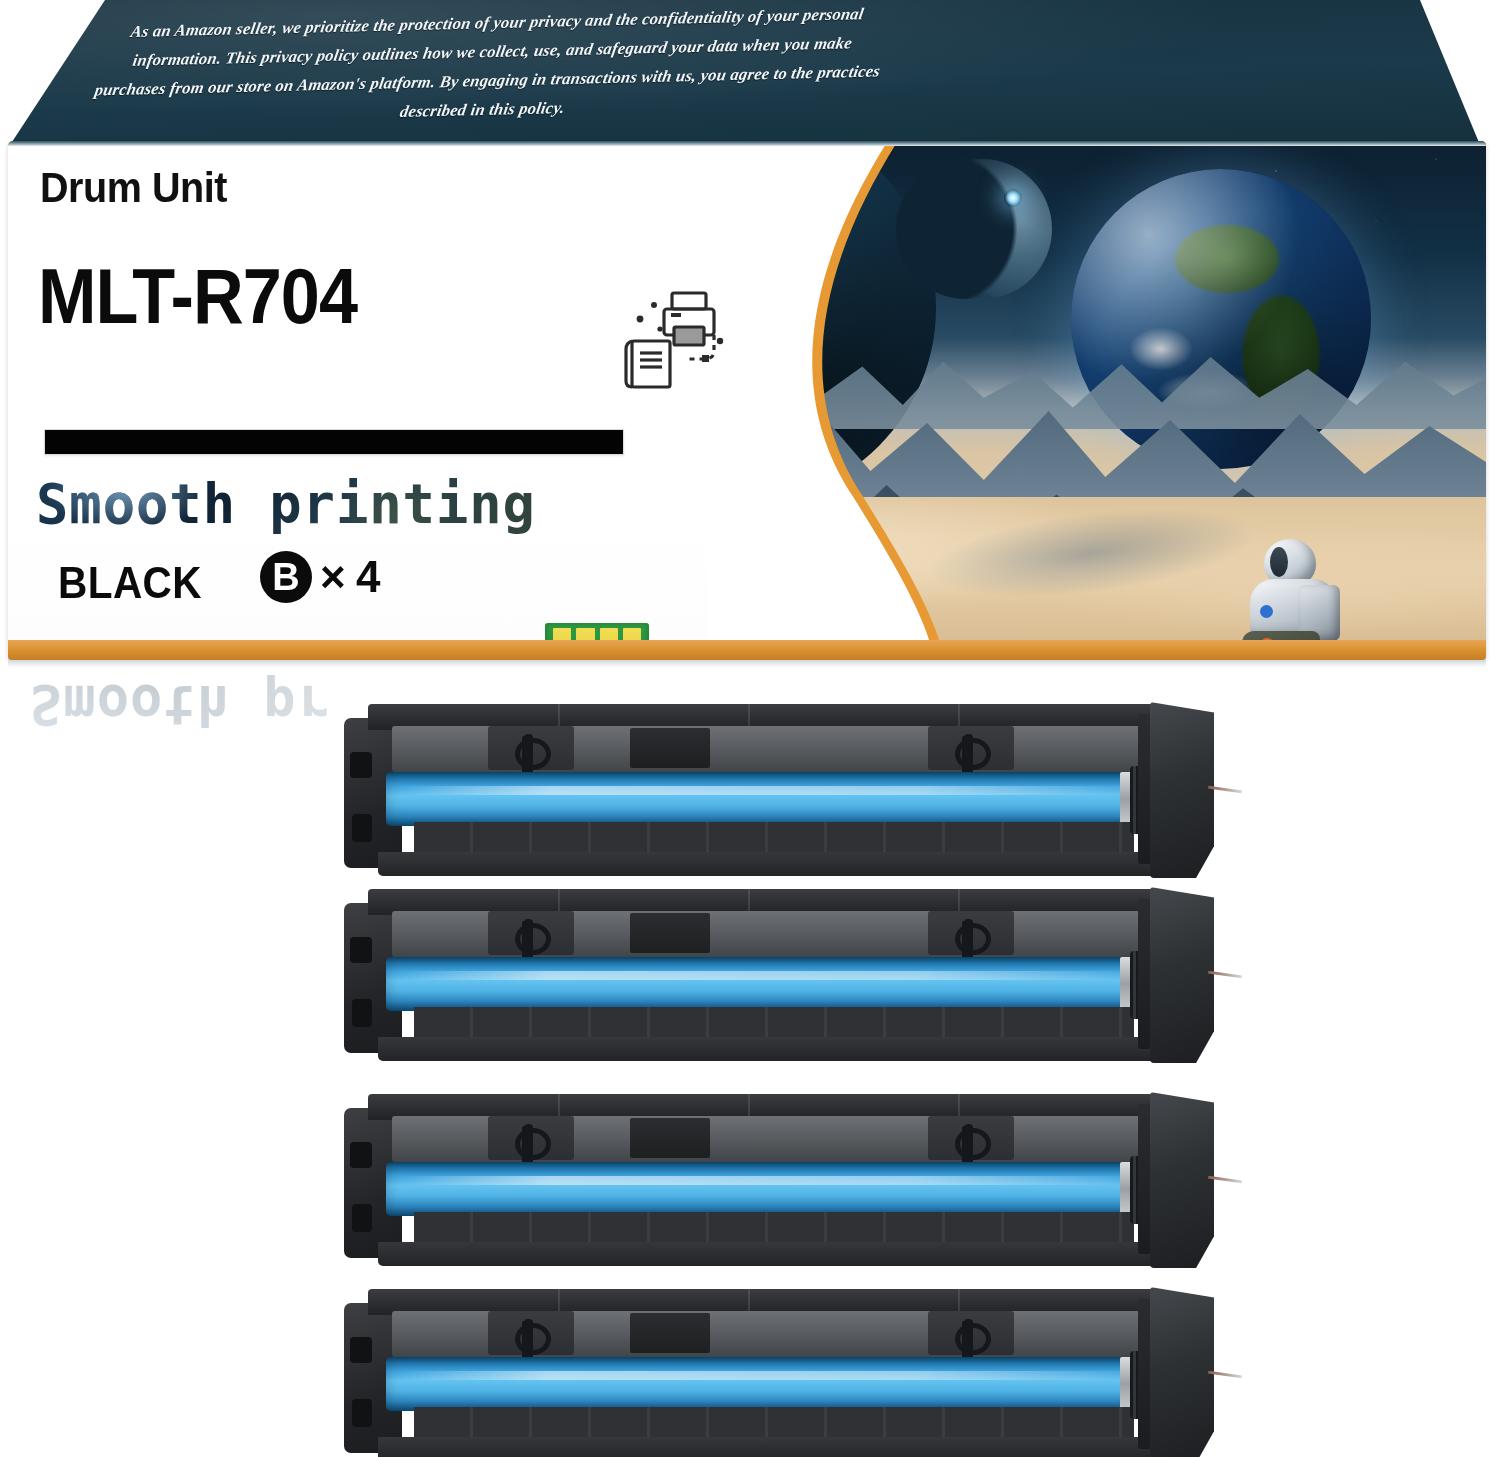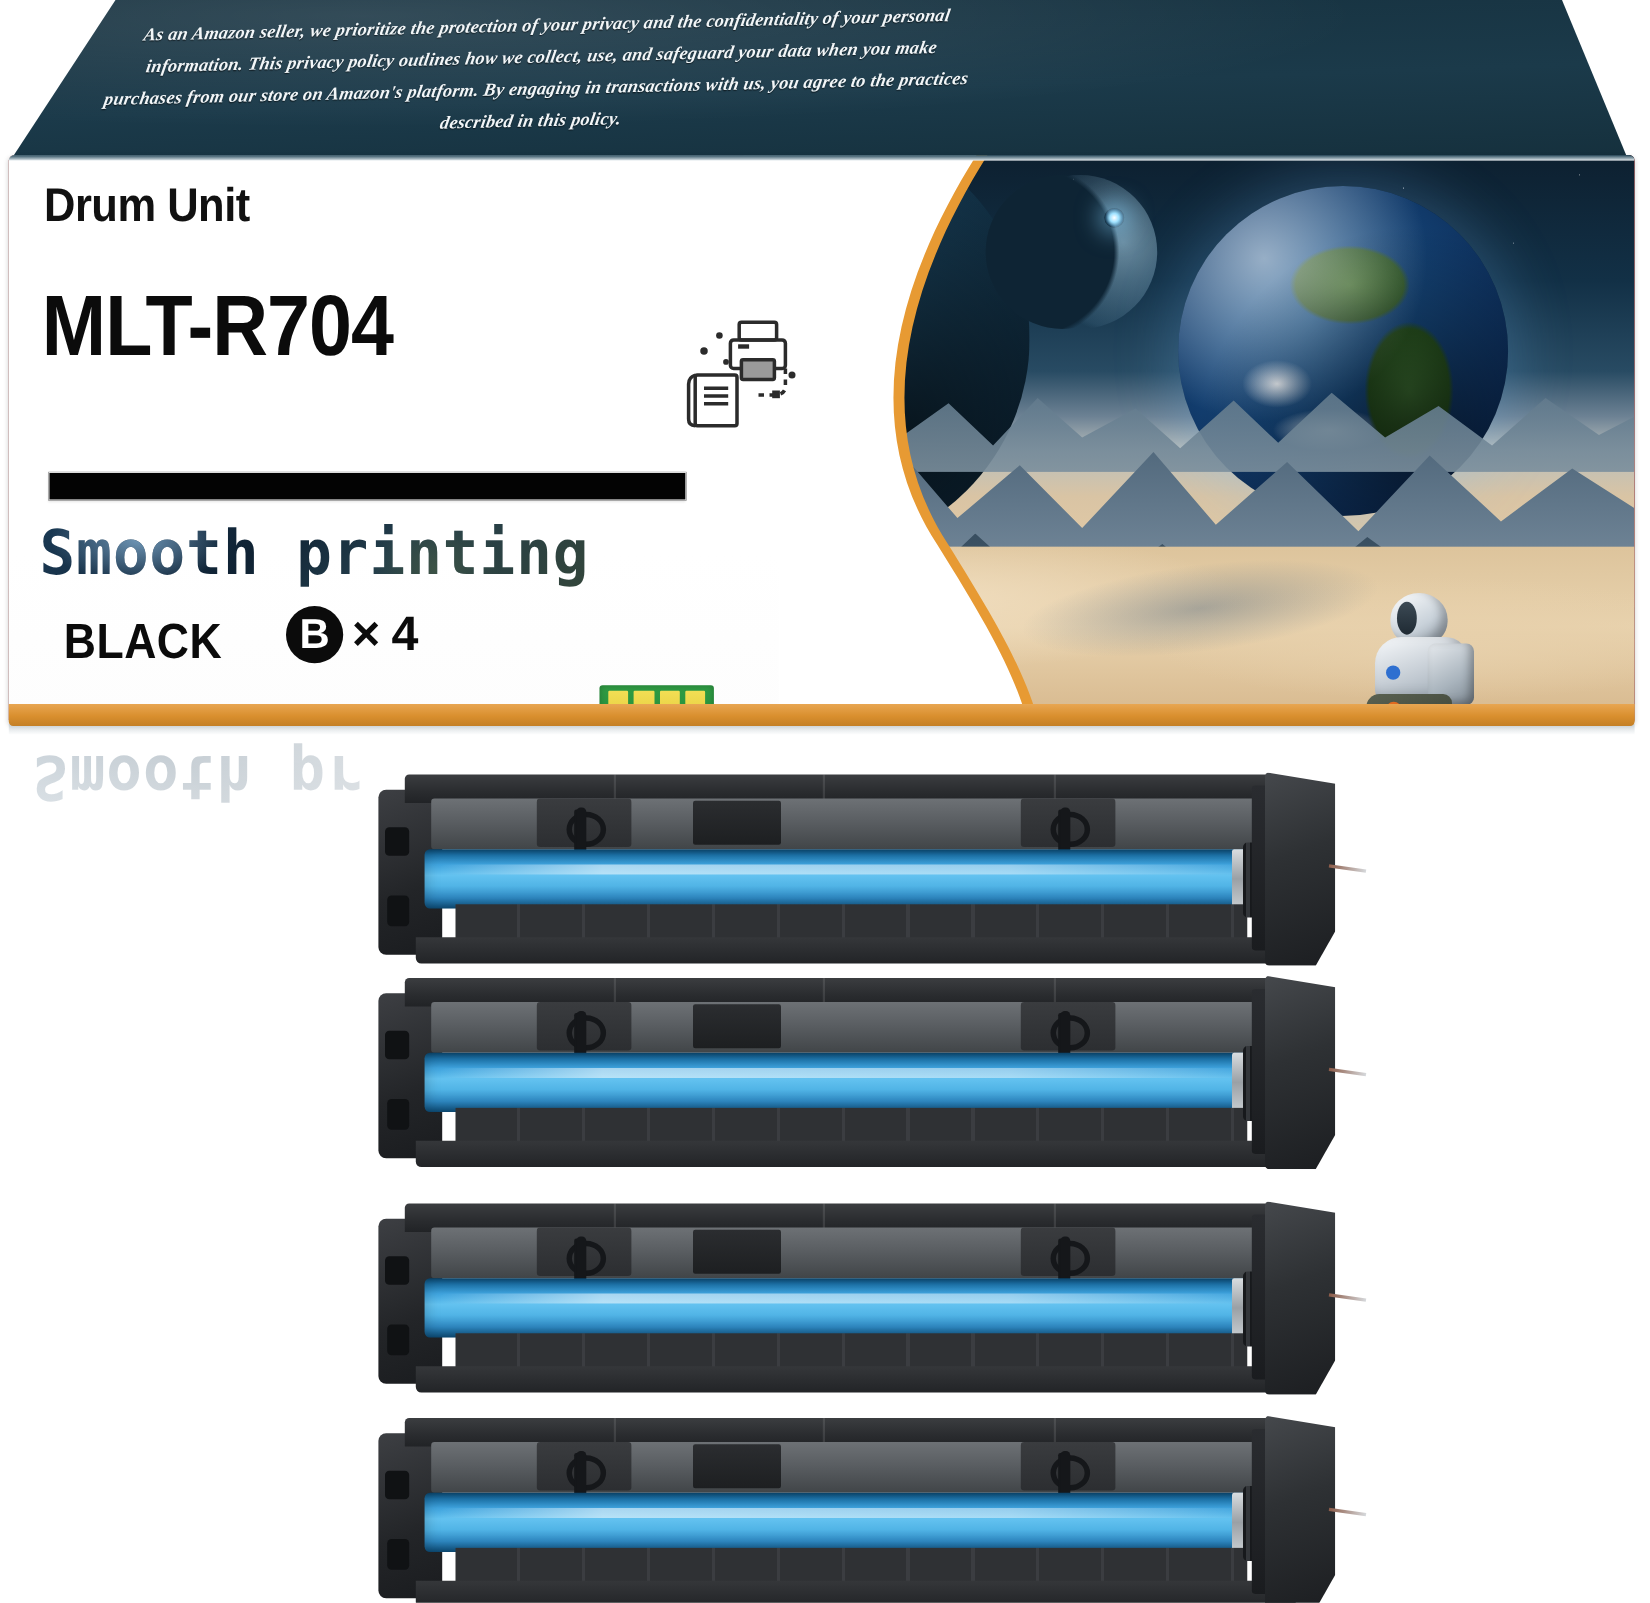--- a/index.html
+++ b/index.html
@@ -34,21 +34,21 @@
     font-size: 16.5px; line-height: 29px;
     letter-spacing: .2px;
     transform: skewX(-11deg) rotate(-1.4deg);
     text-shadow: 0 1px 1px rgba(0,0,0,.55);
     white-space: normal;
   }
 
   
   .box-front {
     position: absolute; left: 8px; top: 141px; width: 1478px; height: 517px;
-    background: #7f1d1d;
+    background: #a16207;
     border-radius: 5px 5px 4px 4px;
     box-shadow: 0 2px 5px rgba(0,0,0,.18);
     overflow: hidden;
   }
   .box-front-edge-top {
     position:absolute; left:0; top:0; width:100%; height:5px;
     background: linear-gradient(180deg,#2a4c5d,#95a8b2 60%, #e8eef1);
     z-index: 30;
   }
   

